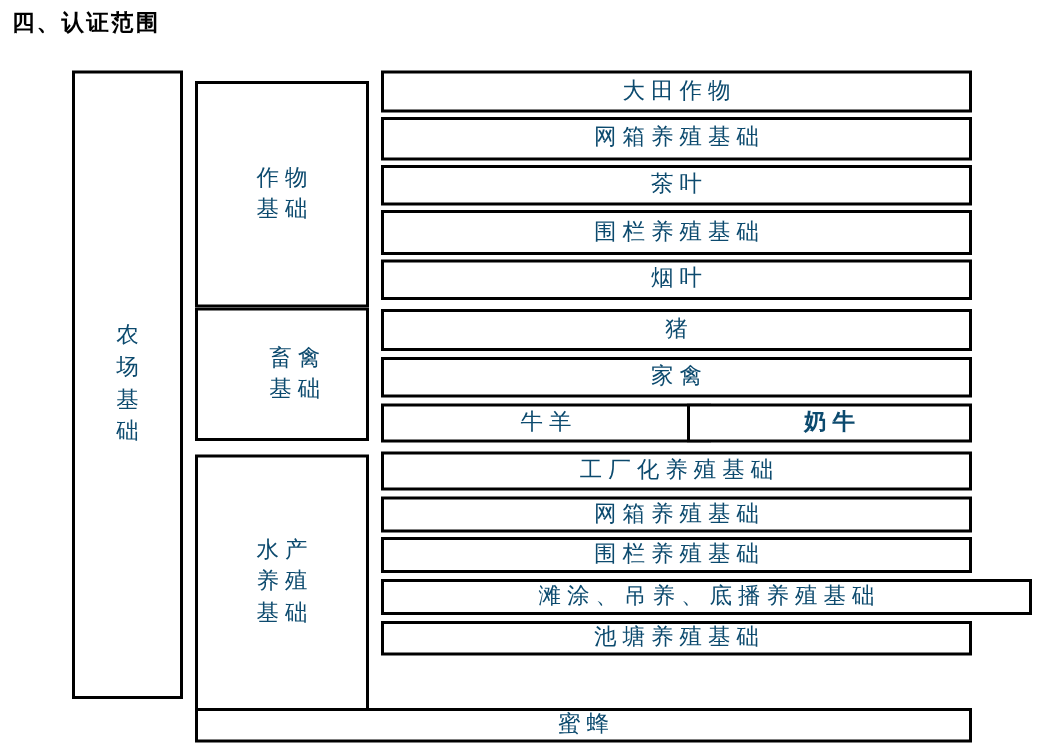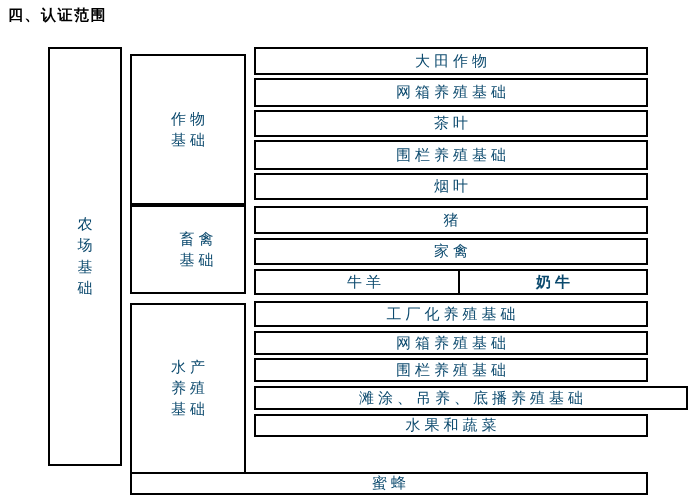--- a/index.html
+++ b/index.html
@@ -119,21 +119,21 @@
     <div class="box" style="left:254px; top:331px; width:394px; height:24px;">
       <span class="lbl">网箱养殖基础</span>
     </div>
     <div class="box" style="left:254px; top:358px; width:394px; height:24px;">
       <span class="lbl">围栏养殖基础</span>
     </div>
     <div class="box" style="left:254px; top:386px; width:434px; height:24px;">
       <span class="lbl">滩涂、吊养、底播养殖基础</span>
     </div>
     <div class="box" style="left:254px; top:414px; width:394px; height:23px;">
-      <span class="lbl">水果和蔬菜</span>
+      <span class="lbl">池塘养殖基础</span>
     </div>
 
     <div class="box" style="left:130px; top:444px; width:518px; height:23px;margin-top:28px;">
       <span class="lbl">蜜蜂</span>
     </div>
 
   </div>
 </div>
 
 </body></html>

